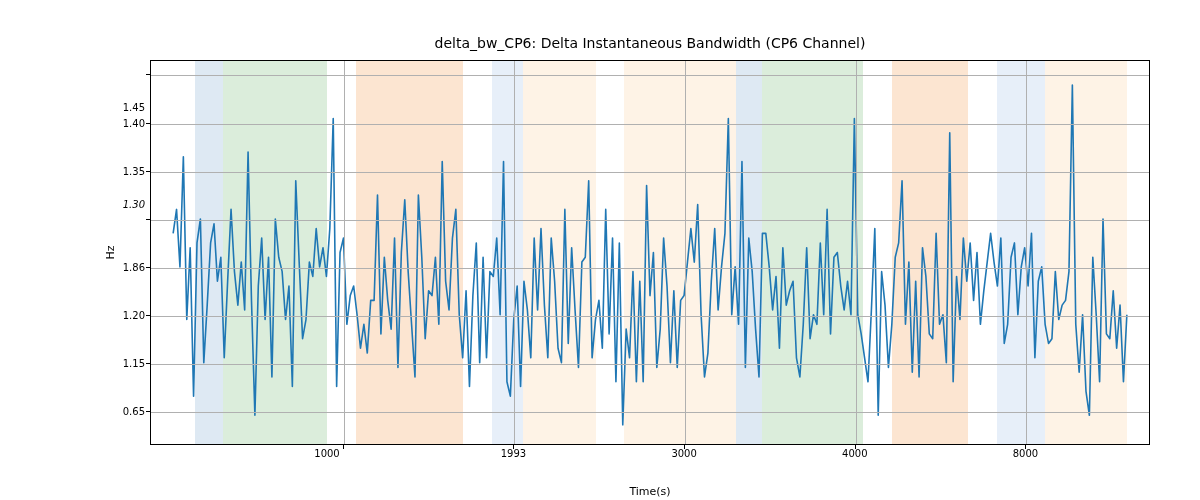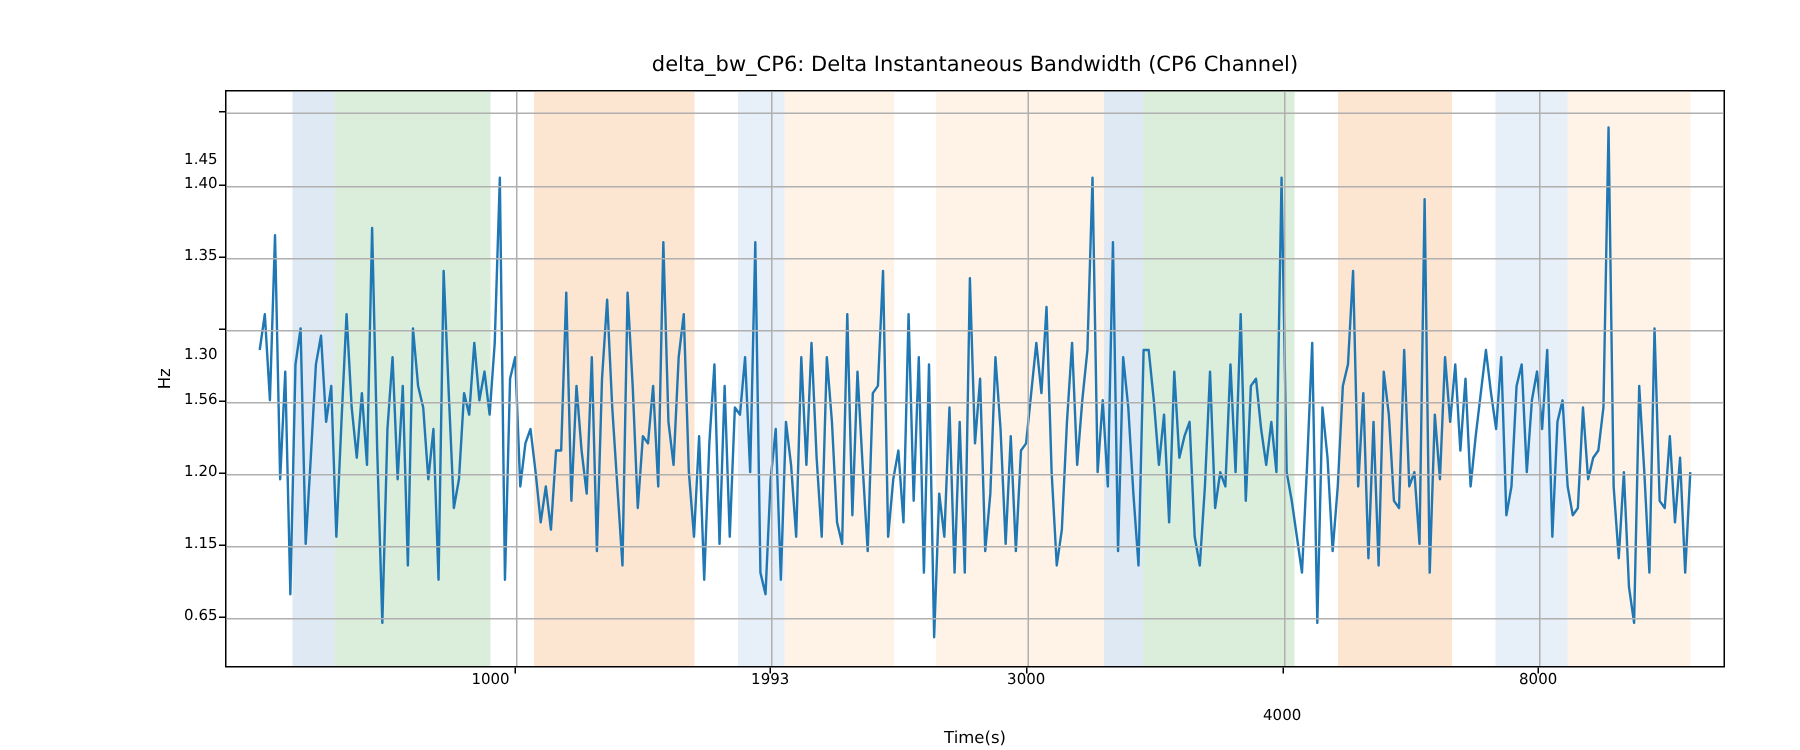--- a/index.html
+++ b/index.html
@@ -159,32 +159,32 @@
 
   <div class="xlabel">Time(s)</div>
 
 <div class="tick-mark-x" style="left: 342.833px; top: 445px;"></div>
     <div class="tick-label-x" style="left: 327px;">1000</div>
     <div class="tick-mark-x" style="left: 513.481px; top: 445px;"></div>
     <div class="tick-label-x" style="left: 513.481px;">1993</div>
     <div class="tick-mark-x" style="left: 684.13px; top: 445px;"></div>
     <div class="tick-label-x" style="left: 684.13px;">3000</div>
     <div class="tick-mark-x" style="left: 854.778px; top: 445px;"></div>
-    <div class="tick-label-x" style="left: 854.778px; margin-top: 24px;">4000</div>
+    <div class="tick-label-x" style="left: 854.778px;">4000</div>
     <div class="tick-mark-x" style="left: 1025.43px; top: 445px;"></div>
     <div class="tick-label-x" style="left: 1025.43px;">8000</div>
     <div class="tick-mark-y" style="top: 411.312px; left: 146px;"></div>
     <div class="tick-label-y" style="top: 411.312px;">0.65</div>
     <div class="tick-mark-y" style="top: 363.188px; left: 146px;"></div>
     <div class="tick-label-y" style="top: 363.188px;">1.15</div>
     <div class="tick-mark-y" style="top: 315.062px; left: 146px;"></div>
     <div class="tick-label-y" style="top: 315.062px;">1.20</div>
     <div class="tick-mark-y" style="top: 266.938px; left: 146px;"></div>
-    <div class="tick-label-y" style="top: 266.938px;">1.56</div>
+    <div class="tick-label-y" style="top: 266.938px;">1.86</div>
     <div class="tick-mark-y" style="top: 218.812px; left: 146px;"></div>
-    <div class="tick-label-y" style="top: 237px;">1.30</div>
+    <div class="tick-label-y" style="top: 204px; font-style: italic;">1.30</div>
     <div class="tick-mark-y" style="top: 170.687px; left: 146px;"></div>
     <div class="tick-label-y" style="top: 170.687px;">1.35</div>
     <div class="tick-mark-y" style="top: 122.562px; left: 146px;"></div>
     <div class="tick-label-y" style="top: 122.562px;">1.40</div>
     <div class="tick-mark-y" style="top: 74.4375px; left: 146px;"></div>
     <div class="tick-label-y" style="top: 74.4375px; margin-top: 33px;">1.45</div>
   </div>
 
 </body></html>

